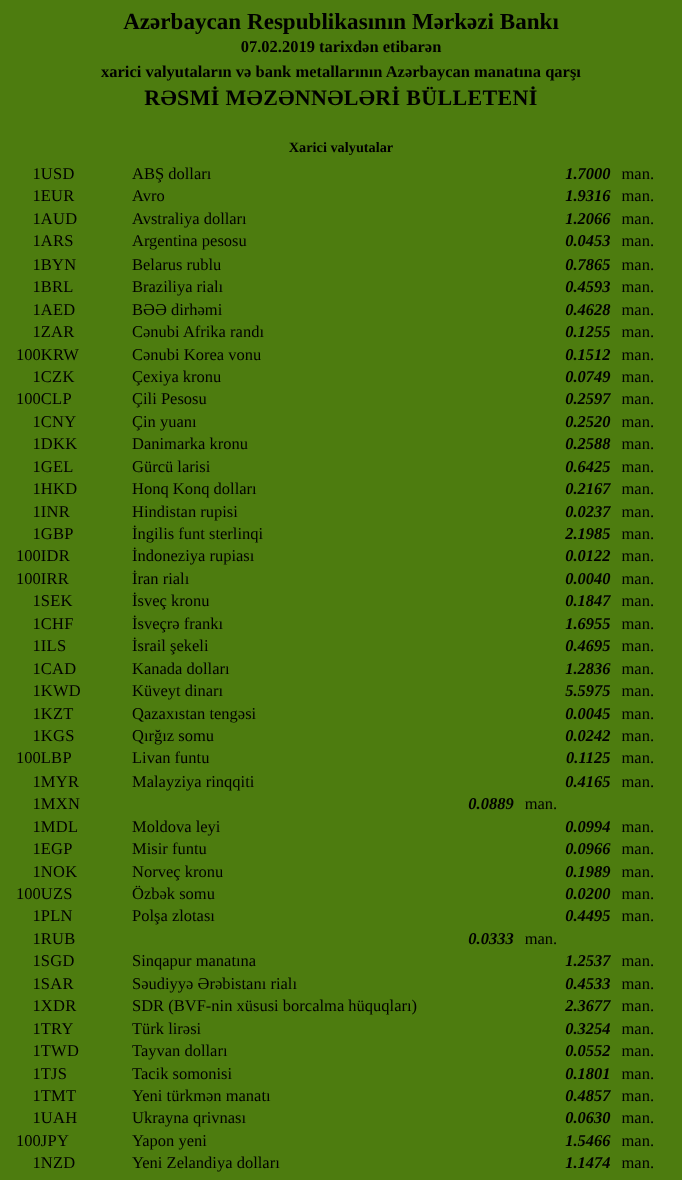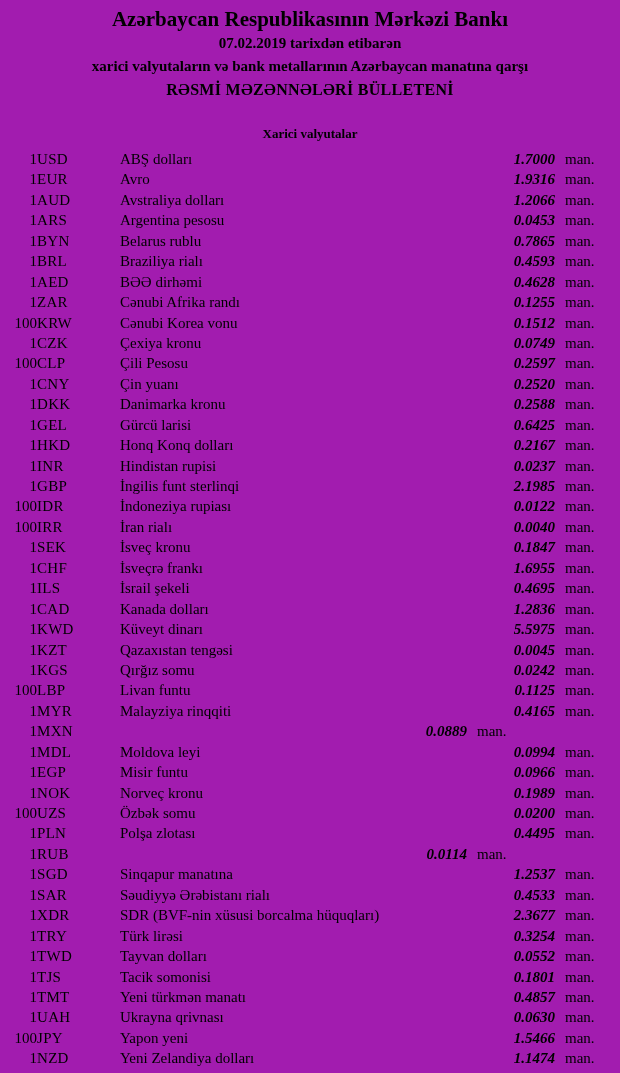--- a/index.html
+++ b/index.html
@@ -4,21 +4,21 @@
 <style>
   html, body {
     margin: 0;
     padding: 0;
     background: #ffffff;
   }
   .page {
     position: relative;
     width: 620px;
     height: 1073px;
-    background: #a21caf;
+    background: #4d7c0f;
     color: #000000;
     font-family: "Liberation Serif", "DejaVu Serif", serif;
     overflow: hidden;
   }
   .doc-header {
     padding-top: 7px;
     text-align: center;
   }
   .bank-title {
     font-size: 21px;
@@ -26,21 +26,21 @@
     line-height: 24px;
     margin-bottom: 4px;
   }
   .sub-line {
     font-size: 15px;
     font-weight: 700;
     line-height: 17px;
     margin-bottom: 6px;
   }
   .bulletin-title {
-    font-size: 16px;
+    font-size: 20px;
     font-weight: 700;
     line-height: 17px;
     letter-spacing: 0.3px;
   }
   .section-title {
     position: absolute;
     top: 126px;
     left: 0;
     width: 620px;
     text-align: center;
@@ -315,21 +315,21 @@
       <div class="row">
         <span class="cell-qty">1</span>
         <span class="cell-code">PLN</span>
         <span class="cell-name">Polşa zlotası</span>
         <span class="cell-rate">0.4495</span>
         <span class="cell-unit">man.</span>
       </div>
       <div class="row">
         <span class="cell-qty">1</span>
         <span class="cell-code">RUB</span>
-        <span class="cell-rate">0.0114</span>
+        <span class="cell-rate">0.0333</span>
         <span class="cell-unit">man.</span>
       </div>
       <div class="row">
         <span class="cell-qty">1</span>
         <span class="cell-code">SGD</span>
         <span class="cell-name">Sinqapur manatına</span>
         <span class="cell-rate">1.2537</span>
         <span class="cell-unit">man.</span>
       </div>
       <div class="row">

